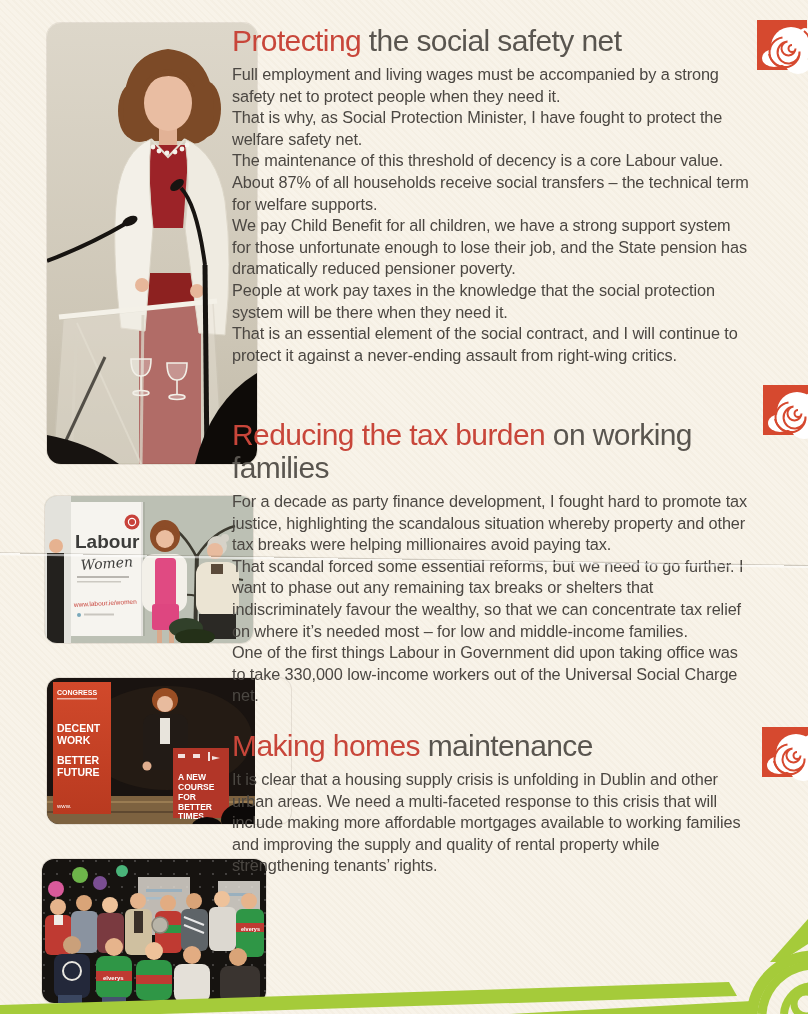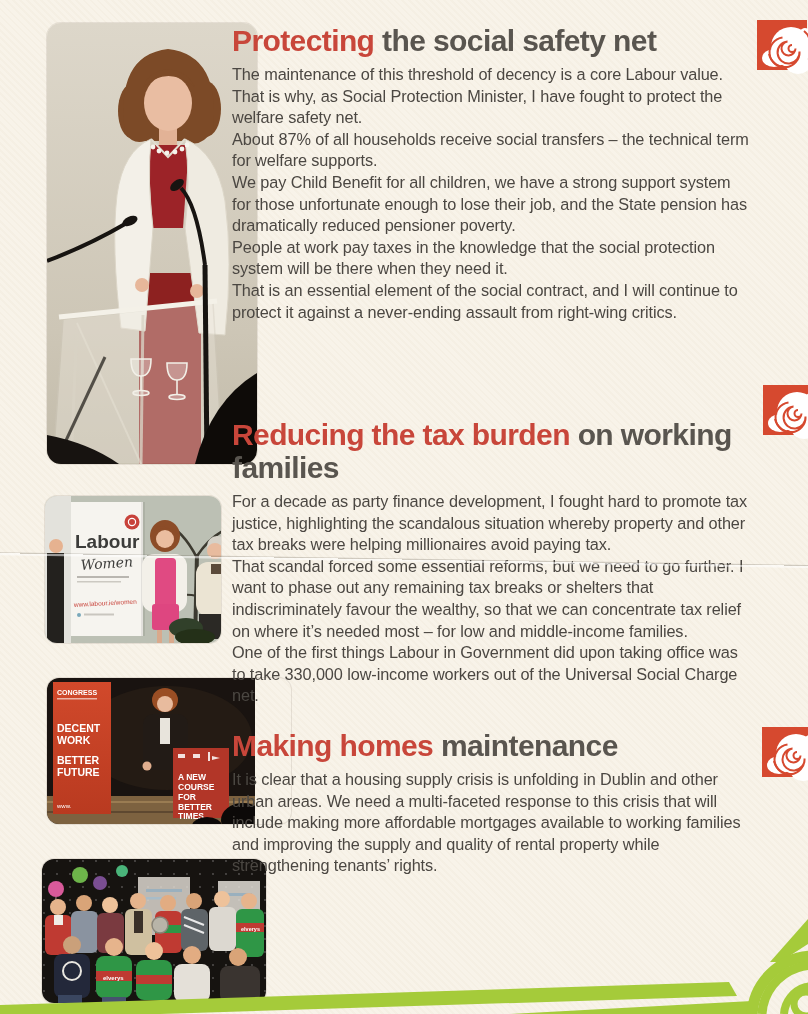--- a/index.html
+++ b/index.html
@@ -8,28 +8,28 @@
     background:#f8f3e9;
     font-family:"Liberation Sans", sans-serif;
   }
   .page::before{
     content:""; position:absolute; inset:0; pointer-events:none;
     background:repeating-linear-gradient(45deg, rgba(190,170,130,0.05) 0 2px, rgba(255,255,255,0) 2px 5px);
   }
   .photo{position:absolute; border-radius:14px; overflow:hidden; box-shadow:0 0 0 1px rgba(120,110,95,.15);}
   .photo svg{display:block;}
   #photo-speech{left:7px; top:7px; width:210px; height:441px;}
-  #photo-women{left:5px; top:480px; width:176px; height:147px; border-radius:12px;}
+  #photo-women{left:5px; top:480px; width:208px; height:147px; border-radius:12px;}
   #photo-congress{left:7px; top:662px; width:244px; height:146px; border-radius:12px;}
   #photo-group{left:2px; top:843px; width:224px; height:144px; border-radius:12px;}
 
   .text-col{position:absolute; left:232px; width:517px; color:#4b4742;}
   #section-1{top:24px;} #section-2{top:381px;margin-top:37px;} #section-3{top:729px;}
   h2{
-    margin:0 0 7px 0; font-size:30px; line-height:33px; font-weight:bold;
+    margin:0 0 7px 0; font-size:30px; line-height:33px; font-weight:normal;
     letter-spacing:-0.6px; color:#59554f;
   }
   h2 .red{color:#c8463a;}
   .text-col p{margin:0; font-size:16.3px; line-height:21.6px; letter-spacing:-0.1px;}
 
   .rose-badge{position:absolute; width:56px; height:56px;}
   #rose-1{left:757px; top:20px;}
   #rose-2{left:763px; top:385px;}
   #rose-3{left:762px; top:727px;}
 
@@ -276,22 +276,23 @@
         <circle cx="196" cy="98" r="9" fill="#d9a478"></circle>
           <rect x="178" y="107" width="40" height="37" rx="8" fill="#3a3430"></rect>
       </g>
       <rect x="16" y="136" width="24" height="8" fill="#3a4660"></rect>
       <rect x="60" y="138" width="24" height="6" fill="#46526e"></rect>
     </svg>
   </figure>
 
   <section class="text-col" id="section-1">
     <h2><span class="red">Protecting</span><span> the social safety net</span></h2>
+    <p>Full employment and living wages must be accompanied by a strong safety net to protect people when they need it.</p>
+    <p>That is why, as Social Protection Minister, I have fought to protect the welfare safety net.</p>
     <p>The maintenance of this threshold of decency is a core Labour value.</p>
-    <p>That is why, as Social Protection Minister, I have fought to protect the welfare safety net.</p>
     <p>About 87% of all households receive social transfers – the technical term for welfare supports.</p>
     <p>We pay Child Benefit for all children, we have a strong support system for those unfortunate enough to lose their job, and the State pension has dramatically reduced pensioner poverty.</p>
     <p>People at work pay taxes in the knowledge that the social protection system will be there when they need it.</p>
     <p>That is an essential element of the social contract, and I will continue to protect it against a never-ending assault from right-wing critics.</p>
   </section>
 
   <section class="text-col" id="section-2">
     <h2><span class="red">Reducing the tax burden</span><span> on working families</span></h2>
     <p>For a decade as party finance development, I fought hard to promote tax justice, highlighting the scandalous situation whereby property and other tax breaks were helping millionaires avoid paying tax.</p>
     <p>That scandal forced some essential reforms, but we need to go further. I want to phase out any remaining tax breaks or shelters that indiscriminately favour the wealthy, so that we can concentrate tax relief on where it’s needed most – for low and middle-income families.</p>

